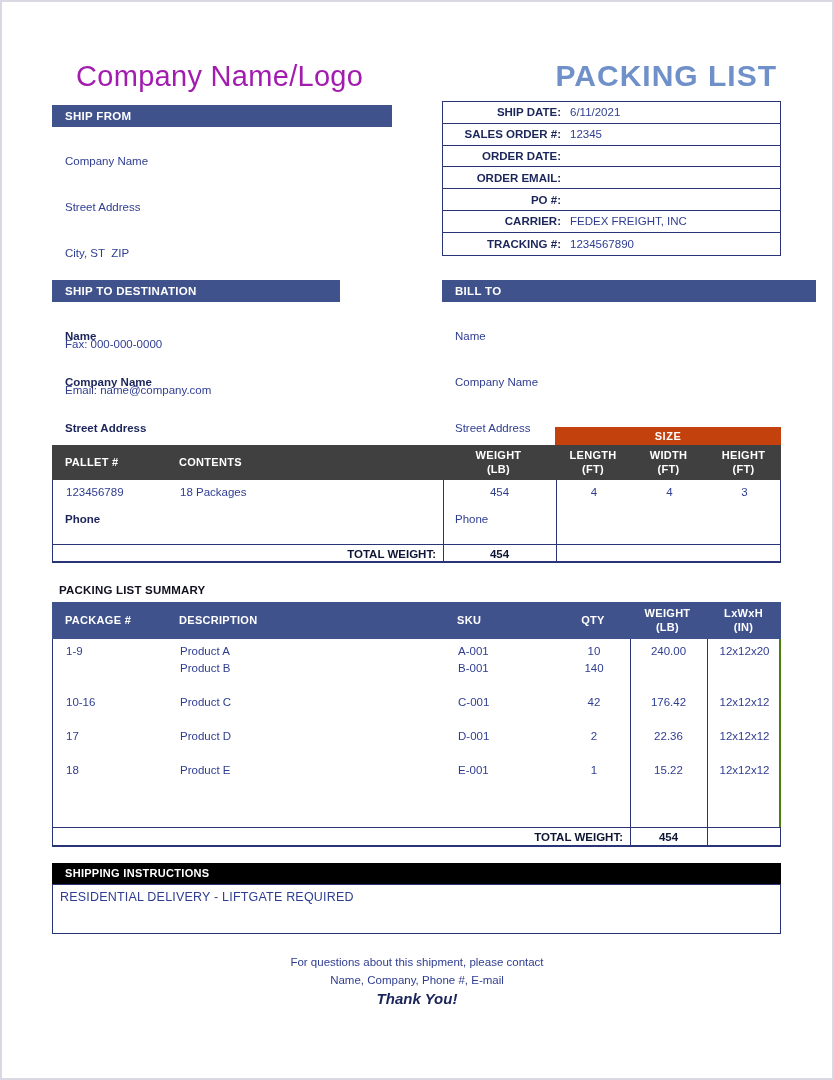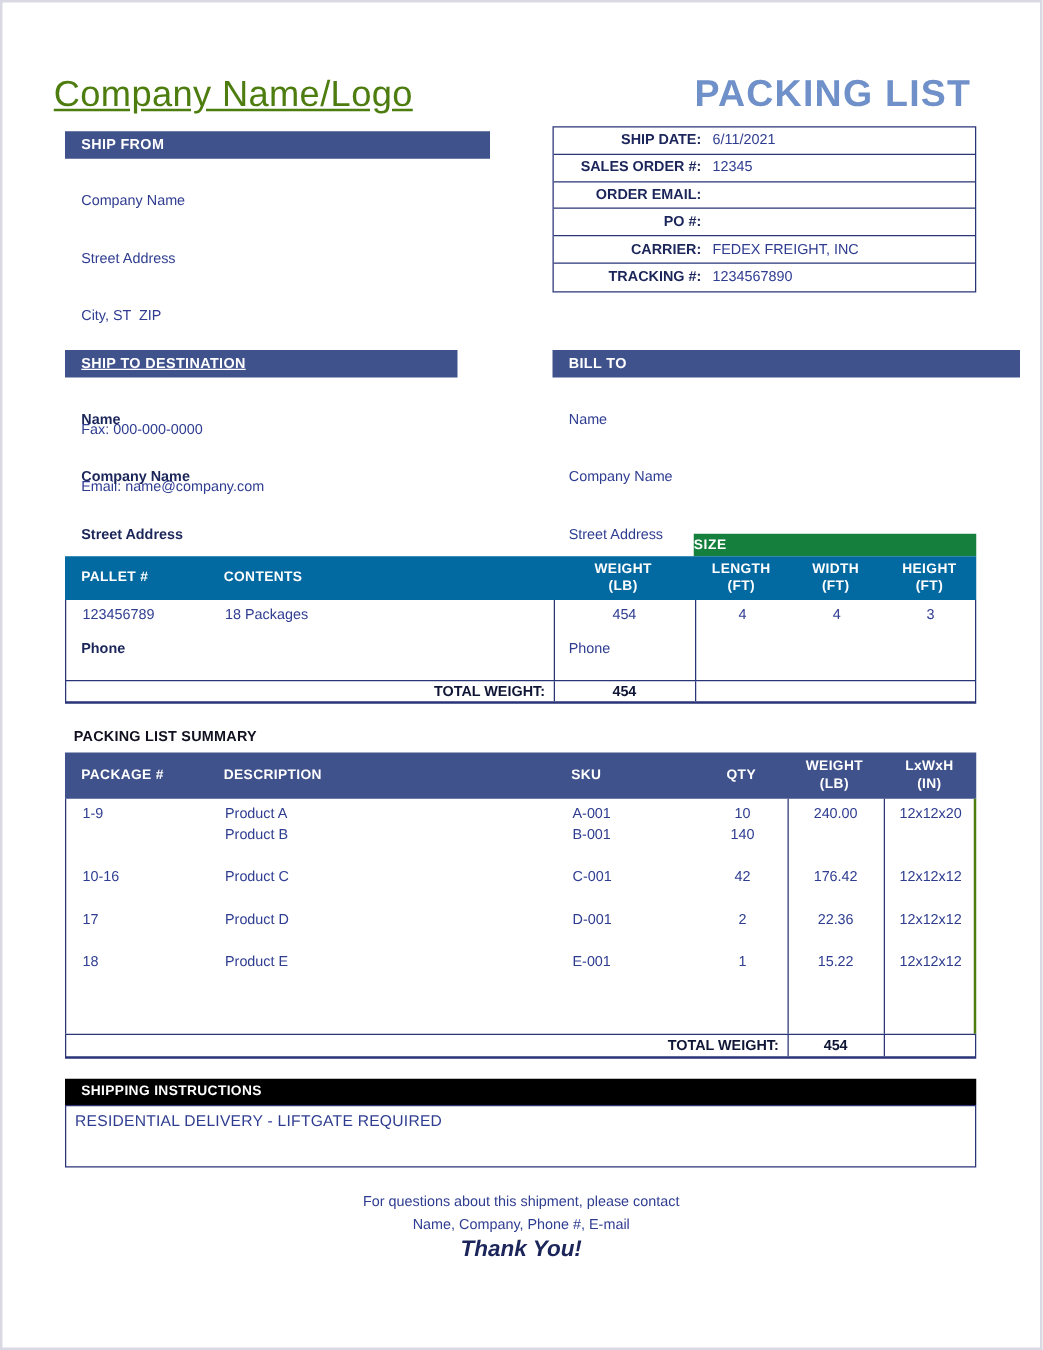--- a/index.html
+++ b/index.html
@@ -3,48 +3,48 @@
 <meta charset="utf-8">
 <style>
   * { margin:0; padding:0; box-sizing:border-box; }
   html,body { background:#e9e9ef; }
   .page {
     position:relative; width:834px; height:1080px; background:#ffffff;
     border:2px solid #d9d9e3; font-family:"Liberation Sans", sans-serif;
     overflow:hidden;
   }
   
-  .company-title { position:absolute; left:41px; top:58px; font-size:29px; color:#4d7c0f; letter-spacing:.3px;text-decoration:underline; }
+  .company-title { position:absolute; left:74px; top:58px; font-size:29px; color:#a21caf; letter-spacing:.3px; }
   .doc-title { position:absolute; right:55px; top:57px; font-size:30px; font-weight:bold; color:#6F90C8; letter-spacing:1px; }
   
   .bar {
     position:absolute; height:22px; background:#40528C; color:#fff;
     font-weight:bold; font-size:11.5px; line-height:22px; padding-left:13px; letter-spacing:.3px;
   }
   .bar-shipfrom { left:50px; top:103px; width:340px; }
-  .bar-shipto   { left:50px; top:278px; width:314px;text-decoration:underline; }
+  .bar-shipto   { left:50px; top:278px; width:288px; }
   .bar-billto   { left:440px; top:278px; width:374px; }
   .bar-black    { left:50px; top:861px; width:729px; background:#000; height:21px; line-height:21px; font-size:11px; }
   
   .addr { position:absolute; font-size:11.5px; white-space:pre; }
   .addr div { line-height:21.8px; }
   .addr-shipfrom { left:63px; top:125px; color:#2F3D91; }
   .addr-shipto   { left:63px; top:300px; color:#1B2559; font-weight:bold; }
   .addr-billto   { left:453px; top:300px; color:#2F3D91; }
   
   .info-table { position:absolute; left:440px; top:99px; width:339px; border:1px solid #2A3578; }
   .info-row { display:flex; height:21.8px; align-items:center; border-bottom:1px solid #2A3578; }
   .info-row:last-child { border-bottom:none; }
   .info-lbl { width:118px; text-align:right; font-weight:bold; color:#1B2559; font-size:11.5px; }
   .info-val { padding-left:9px; color:#2F3D91; font-size:11.5px; white-space:pre; }
   
-  .size-band { position:absolute; left:553px; top:425px; width:226px; height:18px; background:#15803d;
-               color:#fff; font-weight:bold; font-size:11px; line-height:18px; letter-spacing:.5px; }
+  .size-band { position:absolute; left:553px; top:425px; width:226px; height:18px; background:#c2410c;
+               color:#fff; font-weight:bold; font-size:11px; text-align:center; line-height:18px; letter-spacing:.5px; }
   .grid6p { display:grid; grid-template-columns:118px 272px 113px 76px 75px 75px; }
-  .pallet-head { position:absolute; left:50px; top:443px; width:729px; height:35px; background:#0369a1;
+  .pallet-head { position:absolute; left:50px; top:443px; width:729px; height:35px; background:#404040;
                  color:#fff; font-weight:bold; font-size:11px; }
   .pallet-head > div { display:flex; align-items:center; white-space:pre-line; line-height:13.5px; letter-spacing:.3px; }
   .cell-left1 { padding-left:13px; }
   .cell-left2 { padding-left:9px; }
   .cell-center { justify-content:center; text-align:center; }
   .pallet-body { position:absolute; left:50px; top:478px; width:729px; height:64px;
                  border-left:1px solid #2A3578; border-right:1px solid #2A3578; }
   .pallet-total { position:absolute; left:50px; top:542px; width:729px; height:19px;
                   border:1px solid #2A3578; border-bottom-width:2px; }
   .vline { position:absolute; top:0; bottom:0; width:1px; background:#2A3578; }
@@ -63,21 +63,21 @@
               border-left:1px solid #2A3578; border-right:2px solid #4d7c0f; }
   .sum-row > div { white-space:pre-line; line-height:17px; }
   .sum-total { position:absolute; left:50px; top:825px; width:729px; height:20px;
                border:1px solid #2A3578; border-bottom-width:2px; }
   
   .instr-box { position:absolute; left:50px; top:882px; width:729px; height:50px; border:1px solid #2A3578;
                padding:5px 7px; color:#2F3D91; font-size:12.5px; letter-spacing:.2px; }
   
   .footer { position:absolute; left:0; top:951px; width:830px; text-align:center; color:#2F3D91; font-size:11.5px; }
   .footer div { line-height:18px; }
-  .footer .thanks { font-weight:bold; font-style:italic; color:#1B2559; font-size:18px; margin-top:1px; }
+  .footer .thanks { font-weight:bold; font-style:italic; color:#1B2559; font-size:15px; margin-top:1px; }
 </style>
 </head>
 <body>
 
 <div class="page">
 
   <div class="company-title">Company Name/Logo</div>
   <div class="doc-title">PACKING LIST</div>
 
   <div class="bar bar-shipfrom">SHIP FROM</div>
@@ -91,20 +91,24 @@
   </div>
 
   <div class="info-table">
     <div class="info-row">
       <span class="info-lbl">SHIP DATE:</span>
       <span class="info-val">6/11/2021</span>
     </div>
     <div class="info-row">
       <span class="info-lbl">SALES ORDER #:</span>
       <span class="info-val">12345</span>
+    </div>
+    <div class="info-row">
+      <span class="info-lbl">ORDER DATE:</span>
+      <span class="info-val"></span>
     </div>
     <div class="info-row">
       <span class="info-lbl">ORDER EMAIL:</span>
       <span class="info-val"></span>
     </div>
     <div class="info-row">
       <span class="info-lbl">PO #:</span>
       <span class="info-val"></span>
     </div>
     <div class="info-row">

